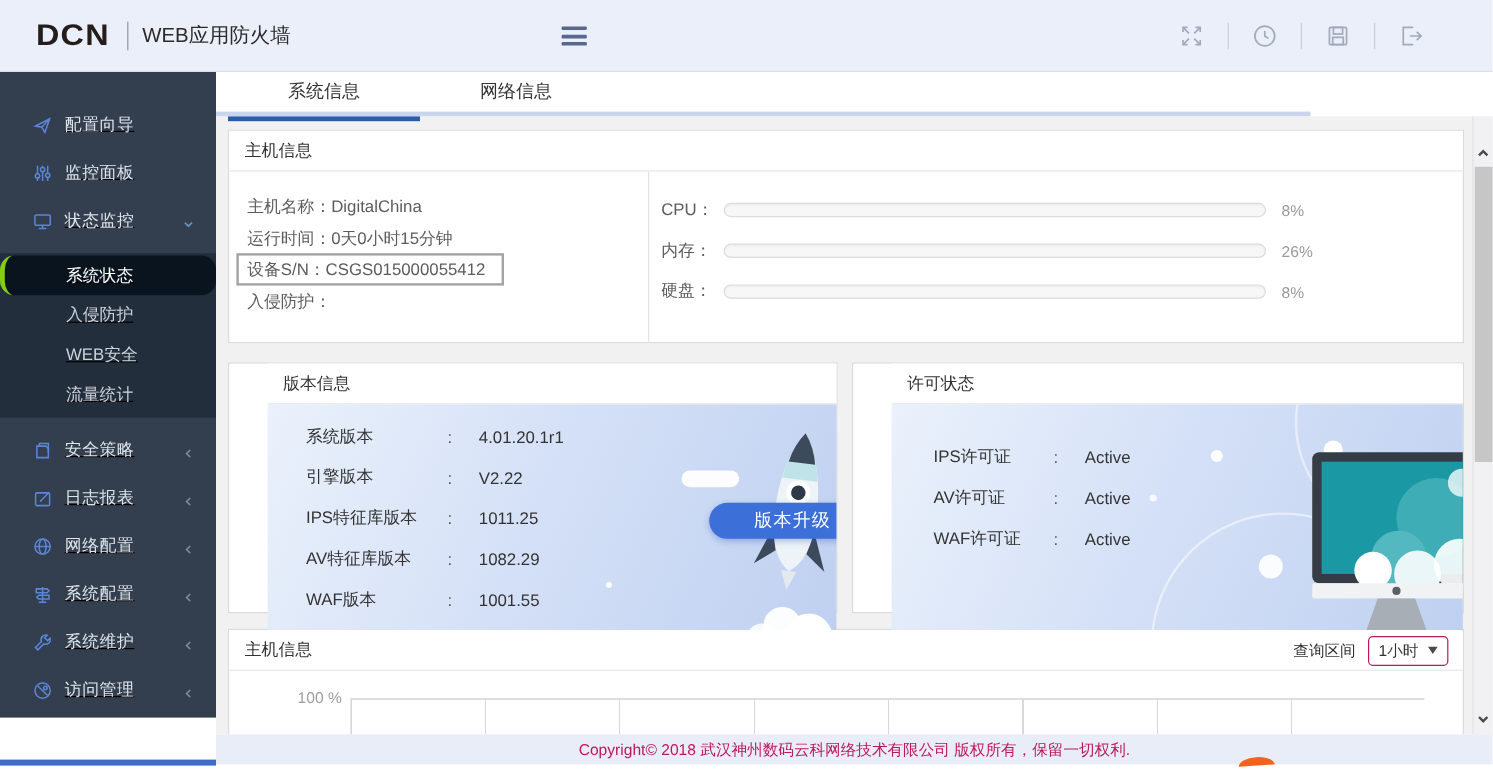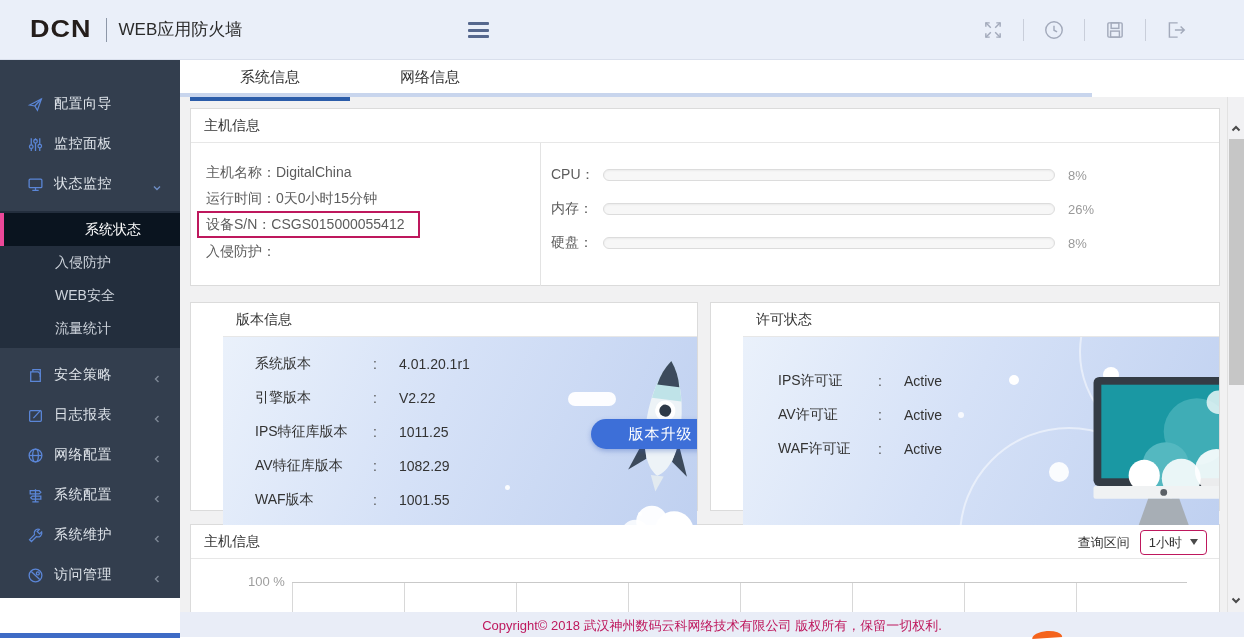--- a/index.html
+++ b/index.html
@@ -17,32 +17,32 @@
   .burger { position:absolute; left:468px; top:22px; width:21px; height:16px; cursor:pointer;
     display:flex; flex-direction:column; justify-content:space-between; }
   .burger div { height:3px; background:#56688E; border-radius:1px; }
   .hdr-icons { position:absolute; right:38px; top:0; height:60px; display:flex; align-items:center; }
   .hico { width:22px; height:22px; margin:0 19px; cursor:pointer; }
   .hico svg { width:22px; height:22px; stroke:#A3AABB; fill:none; stroke-width:1.3; }
   .hsep { width:1px; height:22px; background:#C9CEDA; }
 
   
   .sidebar { position:absolute; left:0; top:60px; width:180px; height:538px;
-    background:#333E4E; padding-top:24px; }
+    background:#333E4E; padding-top:24px;text-decoration:underline; }
   .side-accent { position:absolute; left:0; top:633px; width:180px; height:5px; background:#3E6BC5; }
   .sitem { position:relative; height:40px; display:flex; align-items:center; cursor:pointer; }
   .sicon { width:17px; height:17px; margin-left:27px; margin-right:10px; flex:none; }
   .sicon svg { width:17px; height:17px; stroke:#5B86D7; fill:none; stroke-width:1.2; }
   .slabel { font-size:14px; color:#DFE4EA; letter-spacing:.5px; }
   .schev { position:absolute; right:18px; width:10px; height:10px; }
   .schev svg { width:10px; height:10px; stroke:#7E8896; fill:none; stroke-width:1.4; }
   .submenu { background:#232E3D; margin-top:7px; padding:2px 0 3px 0; }
   .subitem { position:relative; height:33px; line-height:33px; padding-left:55px;
     font-size:14px; color:#CDD3DB; cursor:pointer; }
-  .subitem.active { background:#0A141F; color:#FFFFFF; border-left:4px solid #ec4899; padding-left:81px; }
+  .subitem.active { background:#0A141F; color:#FFFFFF; border-left:4px solid #84cc16; padding-left:51px;border-radius:12px; }
   .sgap { height:7px; }
 
   
   .tabbar { position:absolute; left:180px; top:60px; width:912px; height:37px; background:#FFFFFF;
     display:flex; padding-left:10px; }
   .tabbar::after { content:''; position:absolute; left:0; right:0; bottom:0; height:4px; background:#C8D5ED; }
   .tab { position:relative; width:160px; text-align:center; line-height:34px; font-size:15px;
     color:#333; cursor:pointer; z-index:2; }
   .tab.active::after { content:''; position:absolute; left:0; right:0; bottom:-4px; height:4px;
     background:#2B5CA9; z-index:3; }
@@ -52,21 +52,21 @@
     background:#F1F1F2; overflow:hidden; padding:11px 24px 0 10px; }
   .panel { background:#fff; border:1px solid #DBDBDB; }
   .panel-hd { height:34px; line-height:33px; padding-left:13px; font-size:14px; color:#333;
     border-bottom:1px solid #E7E7E7; background:#fff; position:relative; }
 
   
   .p1 { height:178px; }
   .p1-body { display:flex; height:143px; }
   .p1-left { width:350px; border-right:1px solid #E3E3E3; padding:16px 0 0 6px; }
   .field-row { line-height:26px; font-size:14px; color:#5C5C5C; padding-left:9px; white-space:nowrap; }
-  .red-box { display:inline-block; border:2px solid #be185d; padding:0 14px 1px 7px; margin-left:-9px;
+  .red-box { display:inline-block; border:2px solid #a3a3a3; padding:0 14px 1px 7px; margin-left:-9px;
     line-height:22px;text-align:center; }
   .p1-right { flex:1; padding:15px 0 0 10px; }
   .meter-row { display:flex; align-items:center; height:34px; }
   .meter-label { width:52px; font-size:14px; color:#5C5C5C; flex:none; }
   .meter-track { width:452px; height:12px; border:1px solid #DCDCDC; border-radius:7px;
     background:#F7F7F7; overflow:hidden; flex:none; box-shadow:inset 0 1px 2px rgba(0,0,0,.05); }
   .meter-fill { height:100%; background:#8FC35B; border-radius:7px; }
   .meter-pct { margin-left:13px; font-size:13px; color:#9A9A9A; }
 
   

